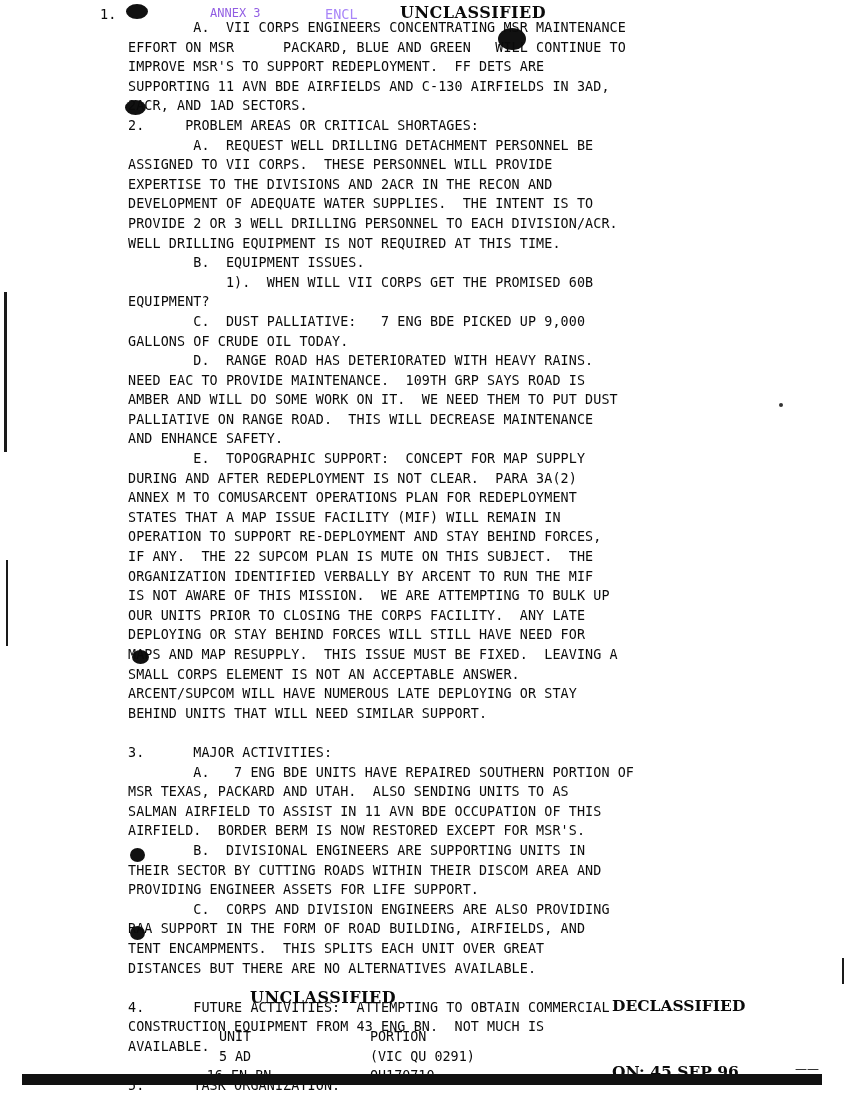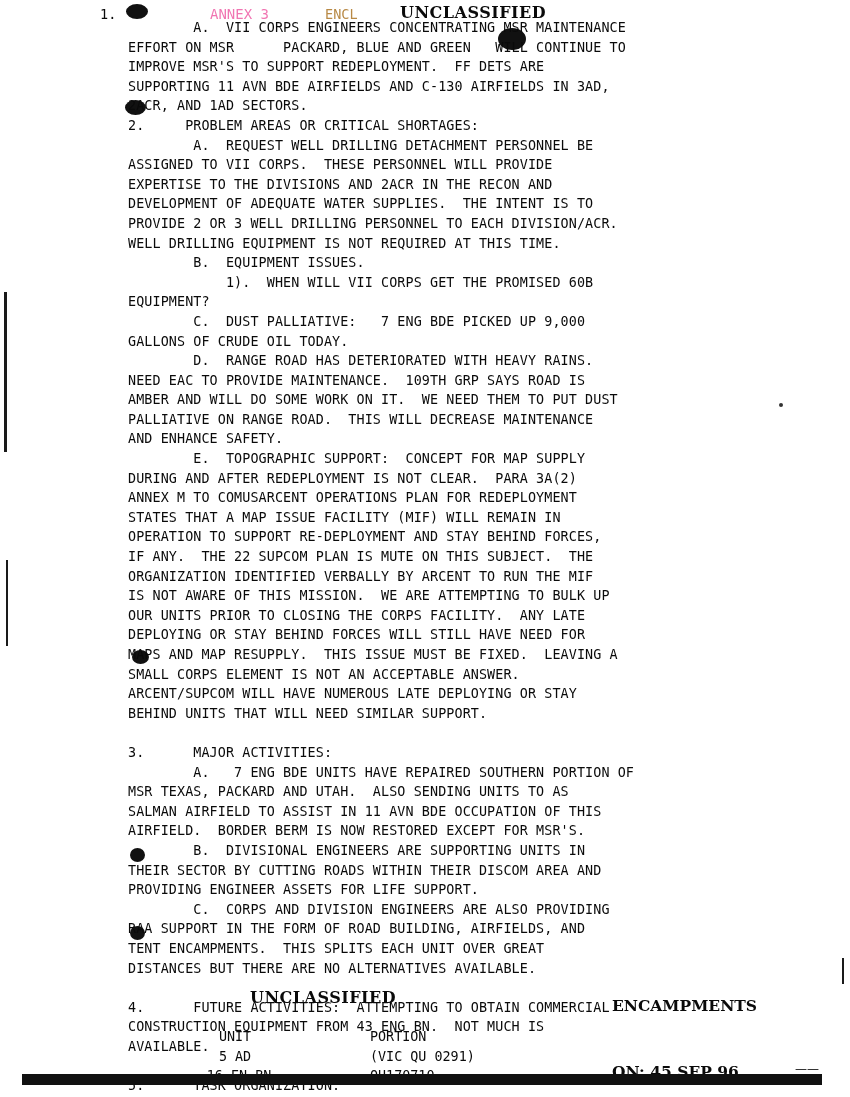--- a/index.html
+++ b/index.html
@@ -30,30 +30,30 @@
     position: absolute;
     left: 0px;
     top: 2px;
     font-size: 13.5px;
     letter-spacing: 0.2px;
   }
   .hdr-annex {
     position: absolute;
     left: 110px;
     top: 2px;
-    font-size: 14px;
-    color: #ec4899;
+    font-size: 12px;
+    color: #6d28d9;
     opacity: .75;
   }
   .hdr-enc {
     position: absolute;
     left: 225px;
     top: 2px;
     font-size: 13.5px;
-    color: #a16207;
+    color: #8b5cf6;
     opacity: .75;
   }
   .hdr-unclass {
     position: absolute;
     left: 300px;
     top: -1px;
     font-family: "DejaVu Serif", serif;
     font-weight: bold;
     font-size: 16px;
     letter-spacing: .5px;
@@ -238,21 +238,21 @@
 
 4.      FUTURE ACTIVITIES:  ATTEMPTING TO OBTAIN COMMERCIAL
 CONSTRUCTION EQUIPMENT FROM 43 ENG BN.  NOT MUCH IS
 AVAILABLE.
 
 5.      TASK ORGANIZATION:</div>
 
   <div class="stray-dot" style="left:779px; top:403px; width:4px; height:4px;"></div>
 
   <div class="declass">
-    <div>ENCAMPMENTS</div>
+    <div>DECLASSIFIED</div>
     <div>ON: 45 SEP 96</div>
     
     
   </div>
 
   <div class="right-tick"></div>
 
   <div class="foot-unclass">UNCLASSIFIED</div>
 
   <div class="tbl"><span class="col-unit">UNIT</span><span>PORTION</span>

